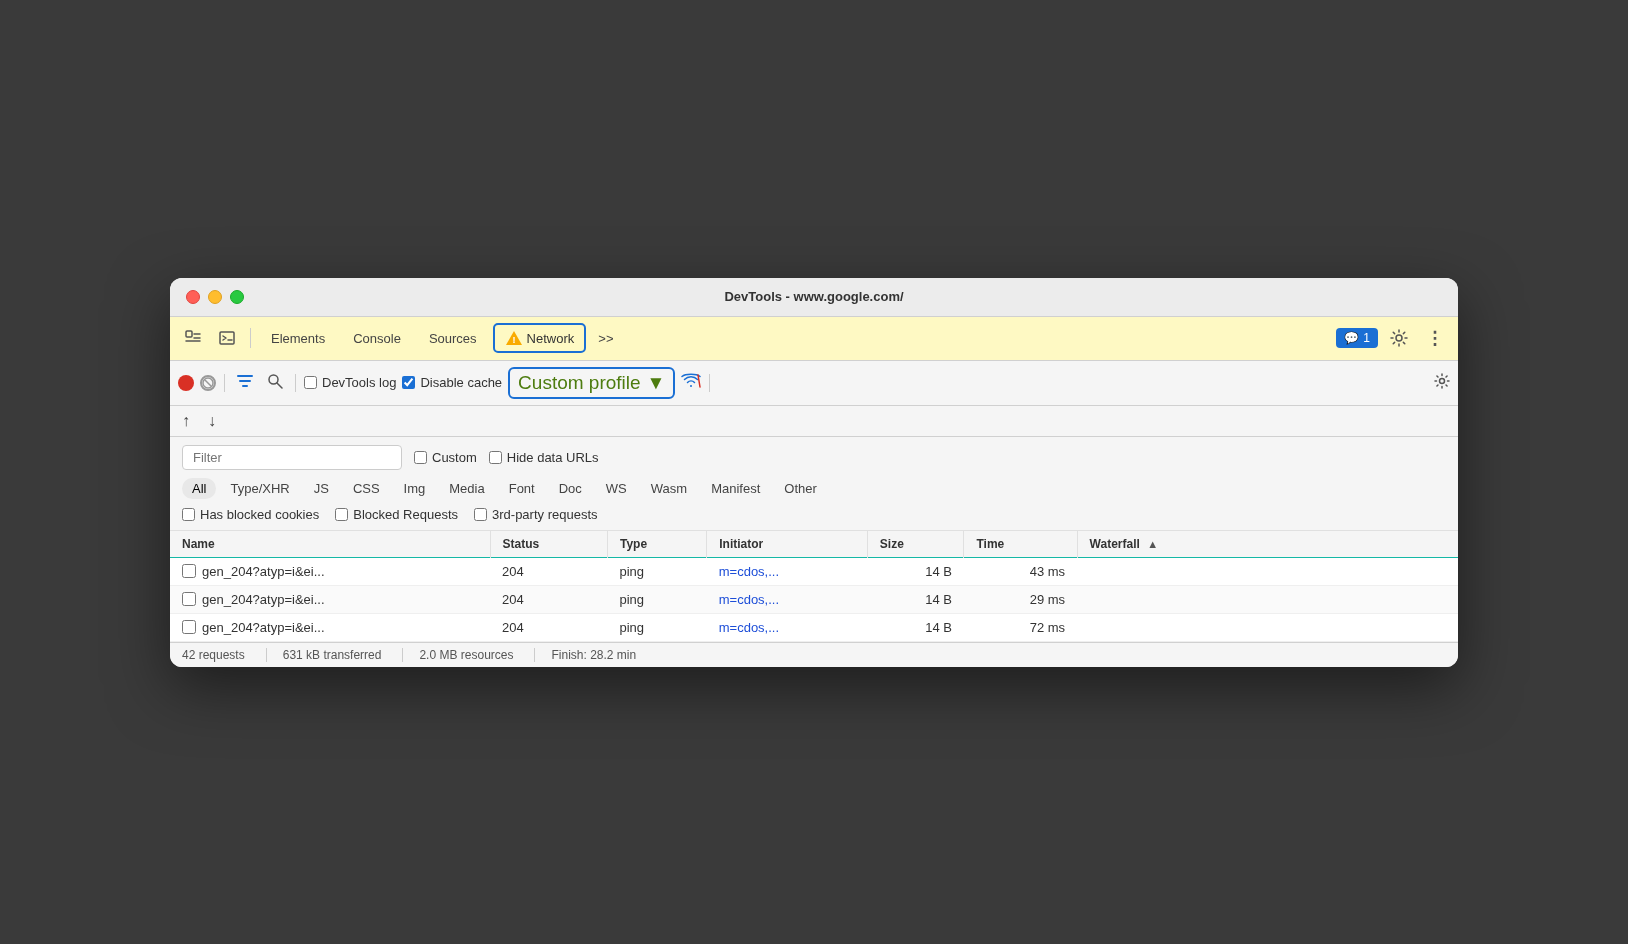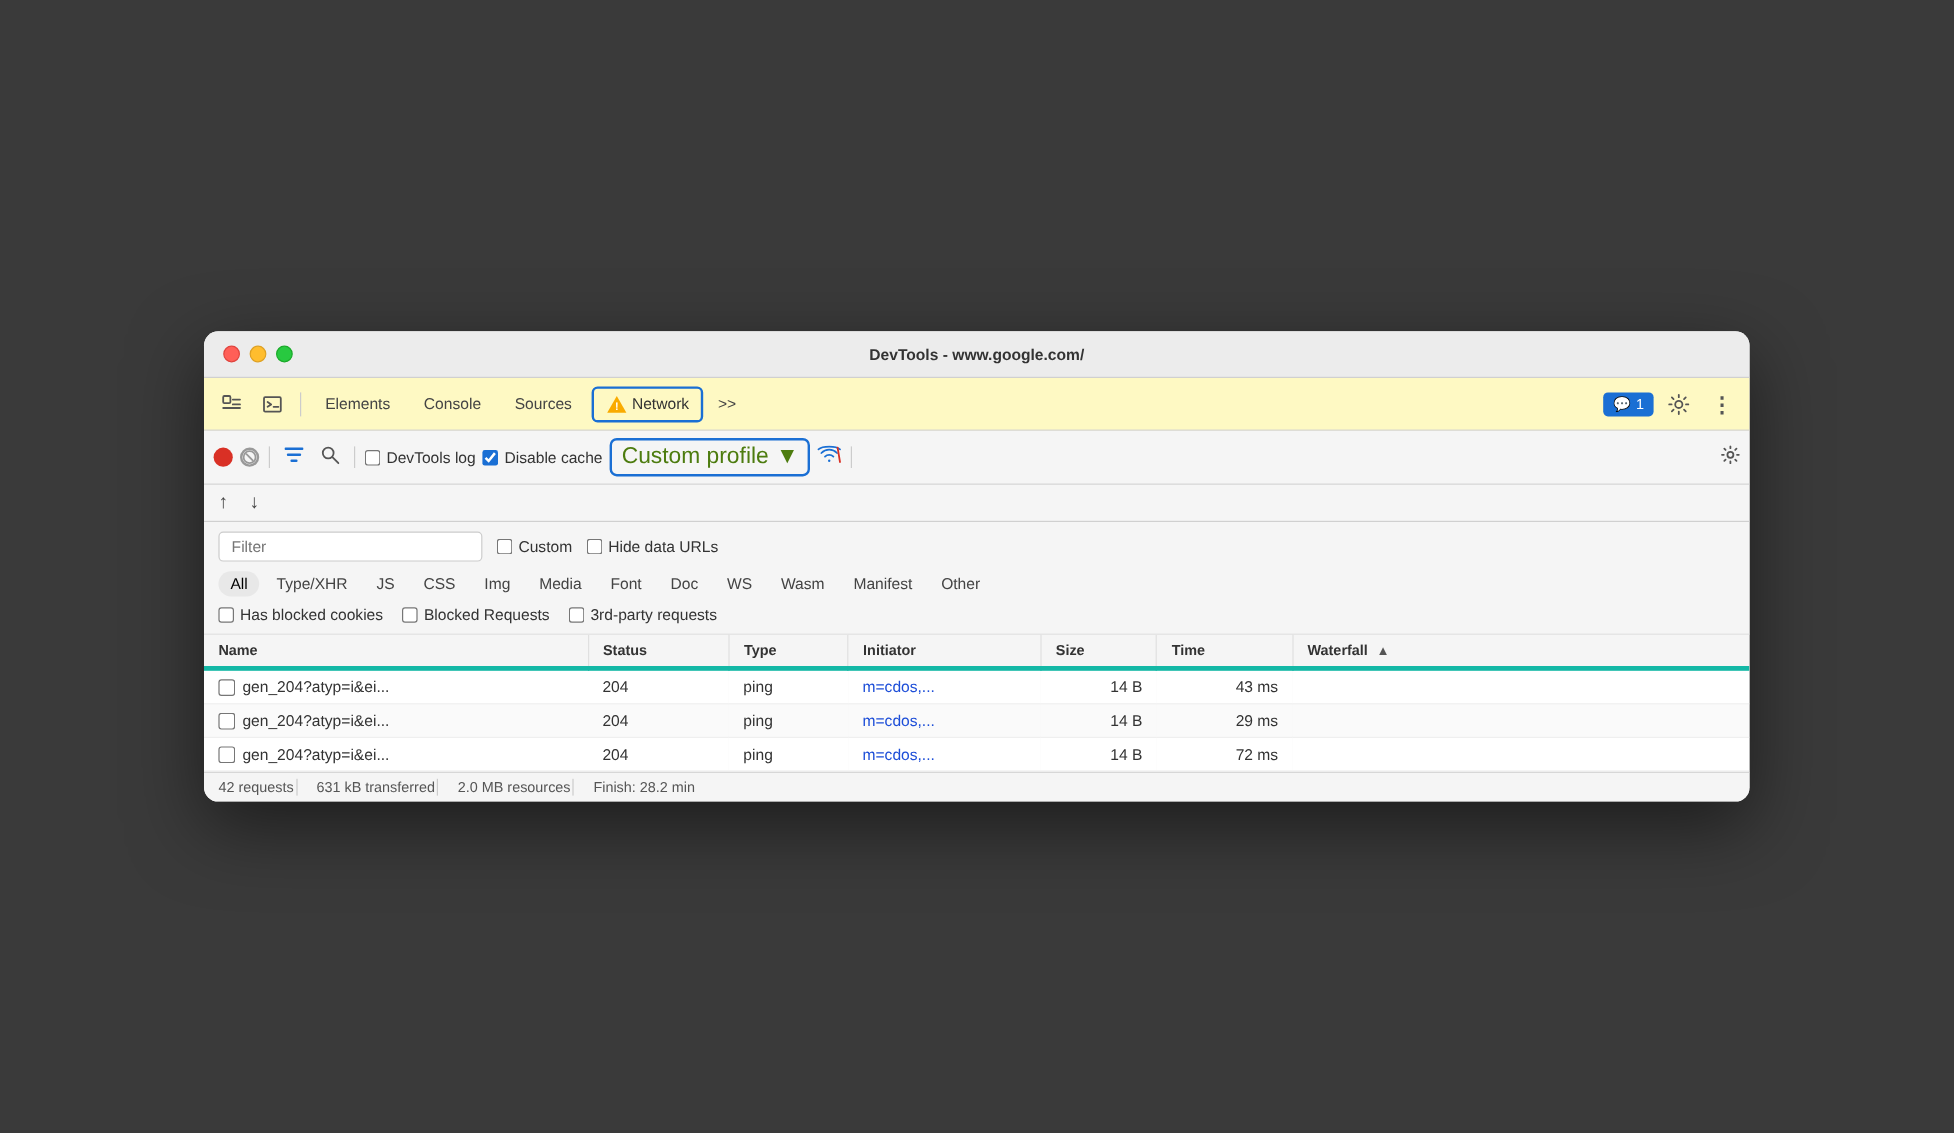--- a/index.html
+++ b/index.html
@@ -265,21 +265,21 @@
       display: flex;
       align-items: center;
       gap: 16px;
     }
     .network-table {
       width: 100%;
       border-collapse: collapse;
       font-size: 13px;
     }
     .network-table thead tr {
-      border-bottom: 4px solid #14b8a6;
+      border-bottom: 1px solid #14b8a6;
       background: #f5f5f5;
       margin-left: 12px;
     }
     .network-table thead th {
       text-align: left;
       padding: 6px 12px;
       font-weight: 600;
       color: #333;
       font-size: 12px;
       border-right: 1px solid #e0e0e0;
@@ -317,21 +317,21 @@
     .status-bar {
       background: #f5f5f5;
       border-top: 1px solid #d0d0d0;
       padding: 5px 12px;
       font-size: 12px;
       color: #555;
       display: flex;
       gap: 0;
     }
     .status-item {
-      padding-right: 2px;
+      padding-right: 21px;
       border-right: 1px solid #ccc;
       margin-right: 16px;
     }
     .status-item:last-child { border-right: none; margin-right: 0; }
     .gear-icon-right {
       margin-left: auto;
       cursor: pointer;
       color: #555;
     }
     .table-wrapper {

